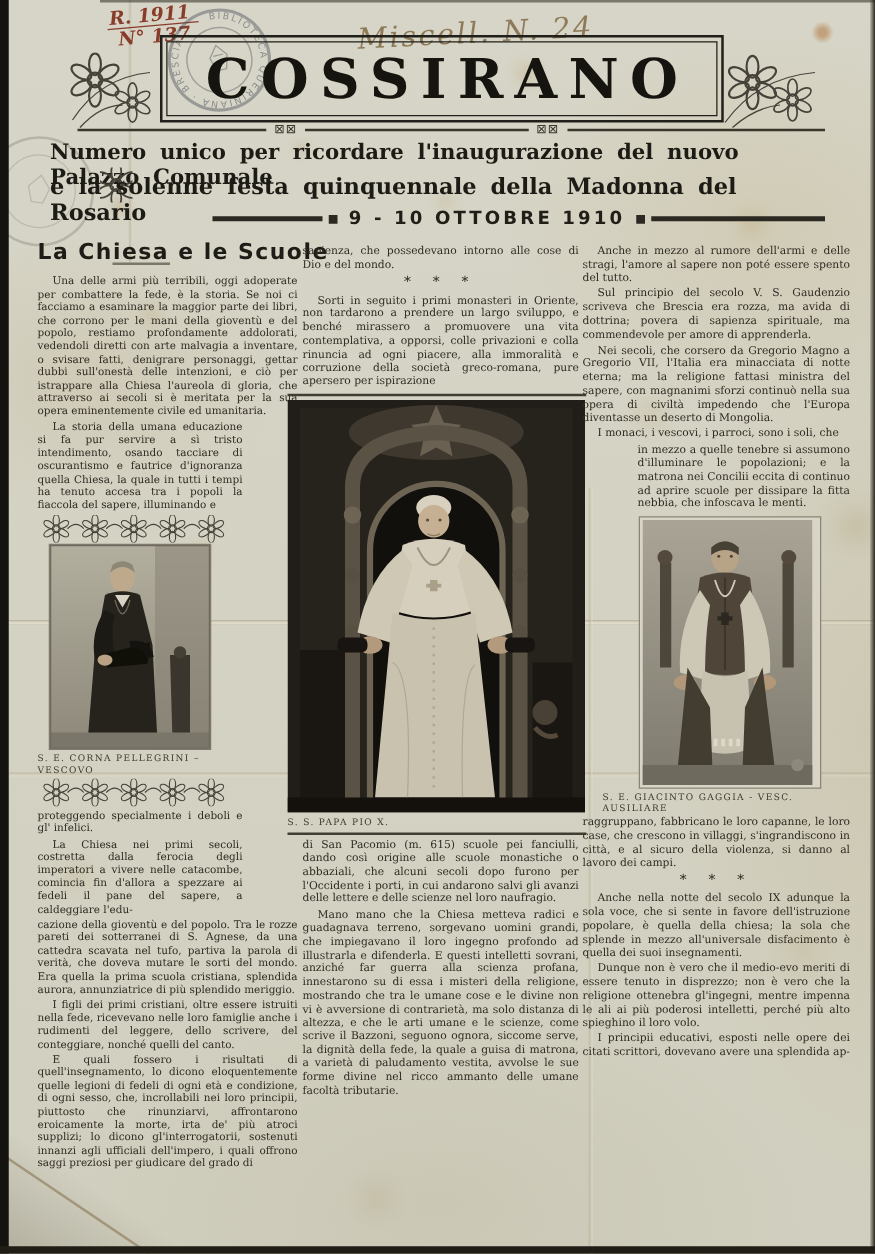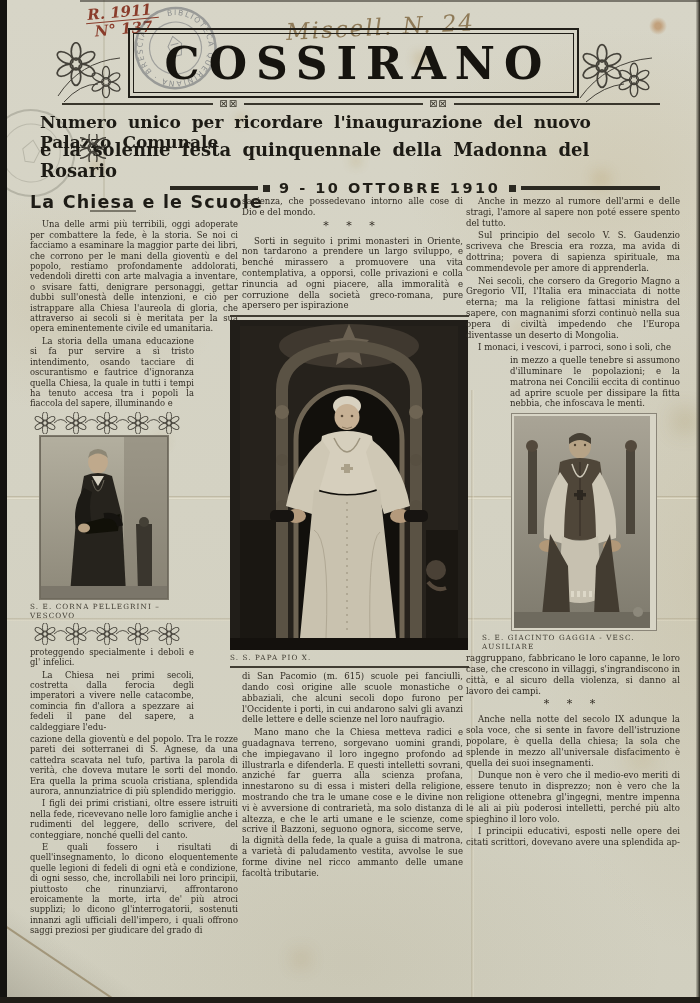--- a/index.html
+++ b/index.html
@@ -62,21 +62,21 @@
   .subtitle{left:40px;right:30px;text-align:left;font-weight:bold;color:#1d1b15;
     font-family:"DejaVu Serif",serif;}
   .s1{top:112px;font-size:17px;word-spacing:5px;}
   .s2{top:139px;font-size:18px;word-spacing:5px;}
   .sub-orn{left:80px;top:134px;}
   .date-row{left:170px;top:167px;right:40px;display:flex;align-items:center;gap:5px;}
   .dbar{height:4px;background:#2b2921;}
   .b1{width:88px;}.b2{flex:1;}
   .dsq{width:7px;height:7px;background:#2b2921;}
   .date-text{font-family:"DejaVu Sans",sans-serif;font-weight:bold;font-size:14.5px;
-    letter-spacing:2.5px;color:#201e17;margin:13px 4px;white-space:nowrap;}
+    letter-spacing:2.5px;color:#201e17;margin:0 4px;white-space:nowrap;}
   
   .col{position:absolute;top:196px;text-align:justify;}
   .col-left{left:30px;width:208px;font-size:8.4px;line-height:10.4px;}
   .col-mid{left:242px;width:221px;font-size:8.6px;line-height:10.8px;}
   .col-right{left:466px;width:214px;font-size:8.6px;line-height:10.8px;}
   .p{margin:0 0 2px;text-indent:12px;}
   .np,.cont{text-indent:0;}
   .narrow{width:164px;}
   .indent-block{margin-left:44px;}
   .asterism{text-align:center;letter-spacing:7px;font-size:11px;line-height:12px;margin:2px 0 4px;}

